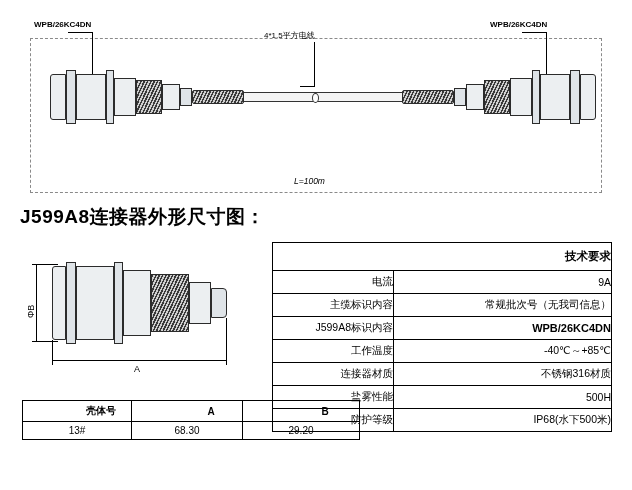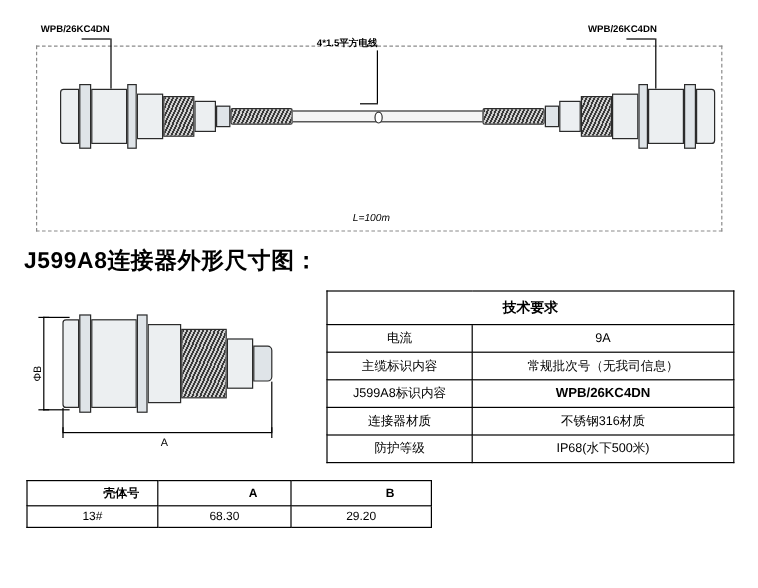--- a/index.html
+++ b/index.html
@@ -10,21 +10,21 @@
   }
   .wrap{position:relative;width:632px;height:490px;}
 
   
   #top-drawing{position:absolute;left:22px;top:8px;width:588px;height:190px;}
   .dashed-box{
     position:absolute;left:8px;top:30px;width:572px;height:155px;
     border:1px dashed #8a8a8a;box-sizing:border-box;
   }
   .lbl{position:absolute;font-size:8px;white-space:nowrap;font-weight:bold;}
-  .lbl-thin{position:absolute;font-size:8px;white-space:nowrap;font-weight:bold;}
+  .lbl-thin{position:absolute;font-size:8px;white-space:nowrap;}
 
   .leader{position:absolute;background:#000;}
   .v{width:1px;}
   .h{height:1px;}
 
   
   .conn{position:absolute;}
   .blk{position:absolute;border:1px solid #2b2b2b;background:#eceff1;box-sizing:border-box;}
   .blk2{position:absolute;border:1px solid #2b2b2b;background:#dfe4e8;box-sizing:border-box;}
   .cable-outline{position:absolute;border-top:1px solid #333;border-bottom:1px solid #333;background:#f4f4f4;box-sizing:border-box;}
@@ -52,21 +52,21 @@
     border:1px solid #000;font-size:10px;text-align:center;
     padding:3px 0;font-weight:normal;
   }
   #shell-table th{font-weight:bold;padding-left:48px;}
   .c1{width:60px;} .c2{width:62px;} .c3{width:68px;}
 
   
   #spec-table{
     position:absolute;left:272px;top:242px;border-collapse:collapse;width:340px;
   }
-  #spec-table td{border:1px solid #000;font-size:10.5px;padding:4px 0;text-align:center;}
+  #spec-table td{border:1px solid #000;font-size:10.5px;padding:4px 0;text-align:right;}
   #spec-table .title{font-size:11.5px;font-weight:bold;padding:6px 0;}
   #spec-table .k{width:120px;}
   #spec-table .bold{font-weight:bold;font-size:11px;}
 </style>
 </head>
 <body>
 
 <div class="wrap">
 
   <div id="top-drawing">
@@ -177,23 +177,31 @@
       </tr>
       <tr>
         <td class="k">主缆标识内容</td>
         <td>常规批次号（无我司信息）</td>
       </tr>
       <tr>
         <td class="k">J599A8标识内容</td>
         <td class="bold">WPB/26KC4DN</td>
       </tr>
       <tr>
+        <td class="k">工作温度</td>
+        <td>-40℃～+85℃</td>
+      </tr>
+      <tr>
         <td class="k">连接器材质</td>
         <td>不锈钢316材质</td>
       </tr>
       <tr>
+        <td class="k">盐雾性能</td>
+        <td>500H</td>
+      </tr>
+      <tr>
         <td class="k">防护等级</td>
         <td>IP68(水下500米)</td>
       </tr>
     </tbody>
   </table>
 
 </div>
 
 </body></html>

